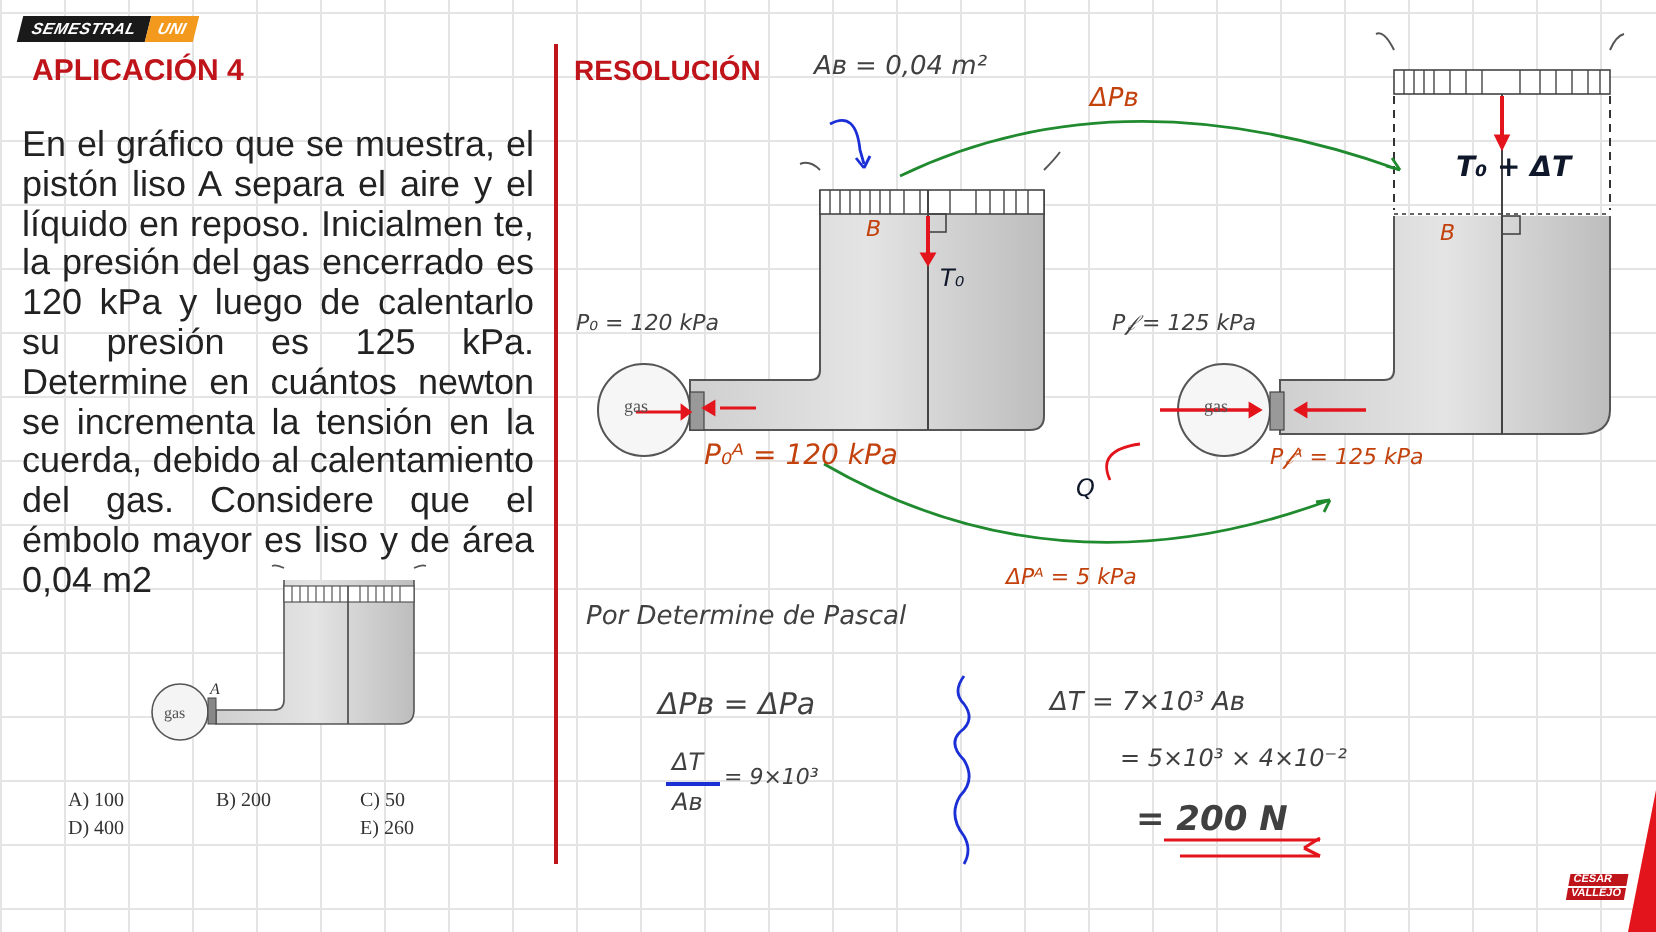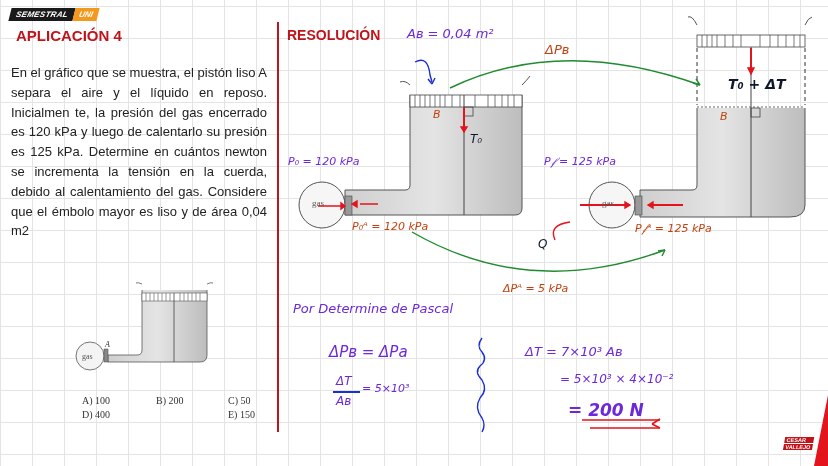--- a/index.html
+++ b/index.html
@@ -6,26 +6,26 @@
   body{width:828px;height:466px;position:relative;overflow:hidden;background:#fff;
     font-family:"Liberation Sans",sans-serif;
     background-image:
       linear-gradient(#e4e4e4 1px, transparent 1px),
       linear-gradient(90deg,#e4e4e4 1px, transparent 1px);
     background-size:32px 32px;background-position:0 6px;}
   .badge{position:absolute;left:10px;top:8px;height:13px;display:flex;transform:skewX(-14deg);}
   .badge .b1{background:#1a1a1a;color:#fff;font-size:8px;font-weight:bold;font-style:italic;padding:1px 6px;line-height:11px;letter-spacing:.3px;}
   .badge .b2{background:#f39a1e;color:#fff;font-size:8px;font-weight:bold;font-style:italic;padding:1px 5px;line-height:11px;}
   .title{position:absolute;left:16px;top:27px;color:#c0141b;font-weight:bold;font-size:15px;text-align:right;}
-  .problem{position:absolute;left:11px;top:63px;width:256px;font-size:13px;line-height:19.8px;color:#222;text-align:justify;}
+  .problem{position:absolute;left:11px;top:63px;width:256px;font-size:18px;line-height:19.8px;color:#222;text-align:justify;}
   .divider{position:absolute;left:277px;top:22px;width:1.5px;height:410px;background:#c0141b;}
-  .opts{position:absolute;font-family:"Liberation Serif",serif;font-size:10px;color:#333;margin-left:48px;}
+  .opts{position:absolute;font-family:"Liberation Serif",serif;font-size:10px;color:#333;}
   .res-title{position:absolute;left:287px;top:27px;color:#c0141b;font-weight:bold;font-size:14px;}
   .hw{position:absolute;font-family:"DejaVu Sans",sans-serif;font-style:italic;white-space:nowrap;}
-  .blue{color:#6d28d9;} .green{color:#c2410c;} .red{color:#0f172a;}
+  .blue{color:#404040;} .green{color:#c2410c;} .red{color:#0f172a;}
   svg{position:absolute;left:0;top:0;}
   .logo{position:absolute;left:784px;top:437px;transform:skewX(-10deg);}
   .logo span{display:block;background:#c0141b;color:#fff;font-size:5.5px;font-weight:bold;line-height:6px;padding:0 2px;margin-bottom:1px;}
 </style>
 </head>
 <body>
 
 <div class="badge">
   <span class="b1">SEMESTRAL</span>
   <span class="b2">UNI</span>
@@ -143,47 +143,47 @@
     <path d="M482 338 Q476 346 482 352 Q488 360 480 366 Q474 372 482 380 Q488 390 480 398 Q474 408 482 418 Q486 425 482 432" stroke="#1a2fd6"></path>
     <path d="M582 420 L660 420 M590 428 L660 428" stroke="#e3141b" stroke-width="1.6"></path>
     <path d="M652 424 l8 -5 M652 424 l8 4" stroke="#e3141b" stroke-width="1.6"></path>
   </g>
 </svg>
 
 <div class="opts" style="left:34px;top:395px">A) 100</div>
 <div class="opts" style="left:108px;top:395px">B) 200</div>
 <div class="opts" style="left:180px;top:395px">C) 50</div>
 <div class="opts" style="left:34px;top:409px">D) 400</div>
-<div class="opts" style="left:180px;top:409px">E) 150</div>
+<div class="opts" style="left:180px;top:409px">E) 260</div>
 
 <div class="divider"></div>
 
 <div class="res-title">RESOLUCIÓN</div>
 
 <div class="hw blue" style="left:407px;top:26px;font-size:13px">Aʙ = 0,04 m²</div>
 <div class="hw green" style="left:545px;top:42px;font-size:13px">ΔPʙ</div>
 <div class="hw green" style="left:433px;top:108px;font-size:11px">B</div>
 <div class="hw red" style="left:470px;top:132px;font-size:12px">T₀</div>
 <div class="hw red" style="left:728px;top:76px;font-size:14px;font-weight:bold">T₀ + ΔT</div>
 <div class="hw green" style="left:720px;top:110px;font-size:11px">B</div>
 <div class="hw blue" style="left:288px;top:155px;font-size:11px">P₀ = 120 kPa</div>
-<div class="hw green" style="left:352px;top:220px;font-size:11px">P₀ᴬ = 120 kPa</div>
-<div class="hw blue" style="left:544px;top:155px;font-size:11px">P𝒻 = 125 kPa</div>
+<div class="hw green" style="left:352px;top:220px;font-size:14px">P₀ᴬ = 120 kPa</div>
+<div class="hw blue" style="left:556px;top:155px;font-size:11px">P𝒻 = 125 kPa</div>
 <div class="hw green" style="left:635px;top:222px;font-size:11px">P𝒻ᴬ = 125 kPa</div>
 <div class="hw red" style="left:538px;top:237px;font-size:12px">Q</div>
 <div class="hw green" style="left:503px;top:282px;font-size:11px">ΔPᴬ = 5 kPa</div>
 <div class="hw" style="left:312px;top:198px;font-size:9px;color:#555;font-family:'Liberation Serif',serif;font-style:normal">gas</div>
 <div class="hw" style="left:602px;top:198px;font-size:9px;color:#555;font-family:'Liberation Serif',serif;font-style:normal">gas</div>
 
 <div class="hw blue" style="left:293px;top:301px;font-size:13px">Por Determine de Pascal</div>
 <div class="hw blue" style="left:329px;top:343px;font-size:15px">ΔPʙ = ΔPa</div>
 <div class="hw blue" style="left:336px;top:374px;font-size:12px">ΔT</div>
 <div style="position:absolute;left:333px;top:391px;width:27px;height:1.5px;background:#1a2fd6"></div>
 <div class="hw blue" style="left:336px;top:394px;font-size:12px">Aʙ</div>
-<div class="hw blue" style="left:362px;top:382px;font-size:11px">= 5×10³</div>
+<div class="hw blue" style="left:362px;top:382px;font-size:11px">= 9×10³</div>
 <div class="hw blue" style="left:525px;top:344px;font-size:13px">ΔT = 7×10³ Aʙ</div>
 <div class="hw blue" style="left:560px;top:372px;font-size:12px">= 5×10³ × 4×10⁻²</div>
 <div class="hw blue" style="left:568px;top:400px;font-size:17px;font-weight:bold">= 200 N</div>
 
 <div style="position:absolute;right:0;top:395px;width:0;height:0;border-left:14px solid transparent;border-bottom:71px solid #e3141b"></div>
 <div class="logo">
   <span>CESAR</span>
   <span>VALLEJO</span>
 </div>
 

